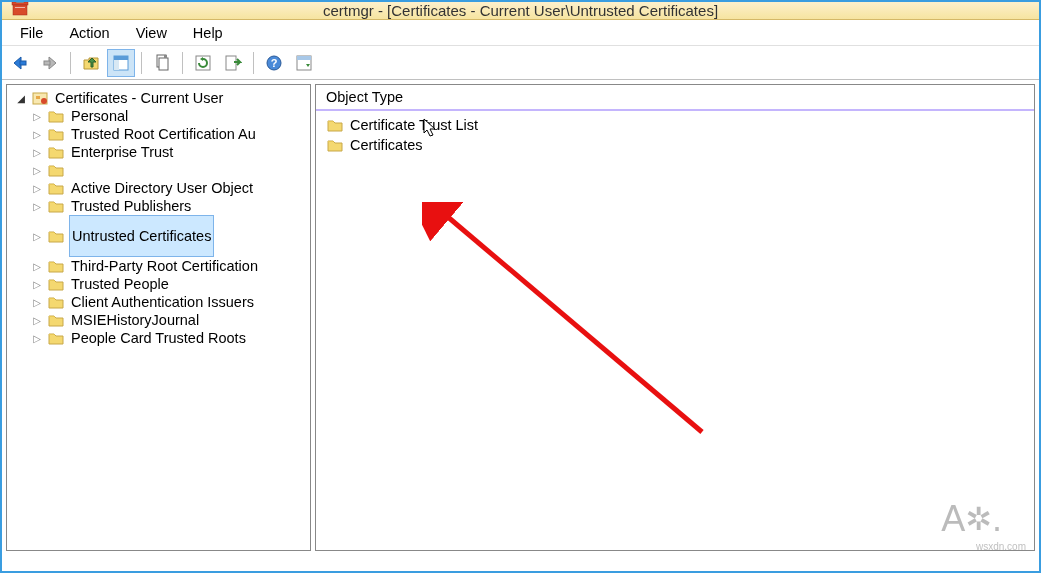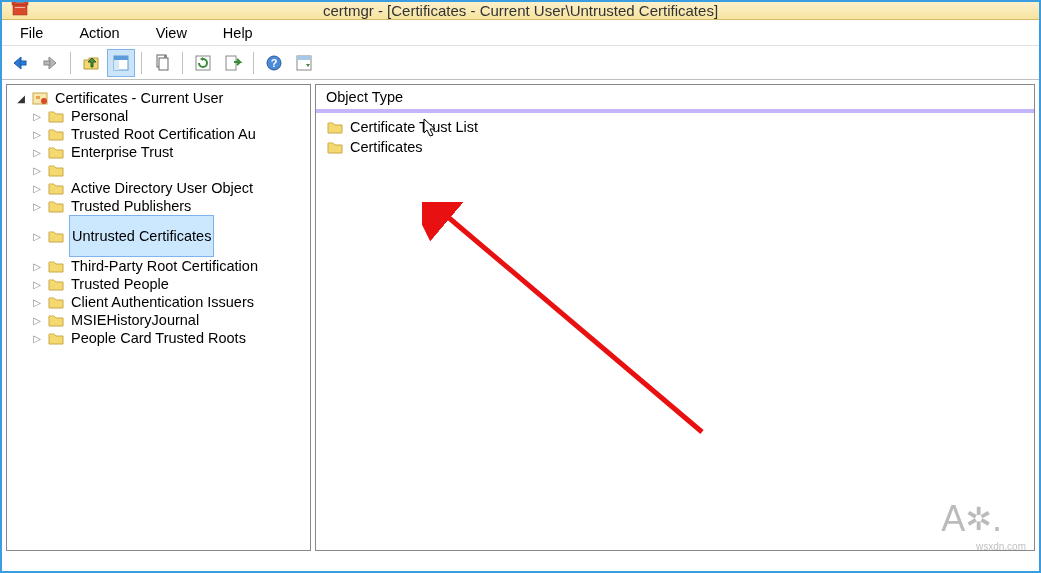--- a/index.html
+++ b/index.html
@@ -30,21 +30,21 @@
       color: #333;
     }
     .app-icon-svg { width: 20px; height: 20px; }
     .menubar {
       height: 26px;
       background: #fff;
       border-bottom: 1px solid #e0e0e0;
       display: flex;
       align-items: center;
       padding: 0 6px;
-      gap: 12px;
+      gap: 2px;
     }
     .menu-item {
       padding: 2px 12px;
       cursor: default;
       font-size: 14.5px;
     }
     .toolbar {
       height: 34px;
       background: #fff;
       border-bottom: 1px solid #c0c0c0;
@@ -83,21 +83,21 @@
     }
     .list-panel {
       flex: 1;
       border: 1px solid #888;
       margin: 4px 4px 4px 2px;
       background: #fff;
       overflow: hidden;
       position: relative;
     }
     .list-header {
-      border-bottom: 4px solid #c4b5fd;
+      border-bottom: 2px solid #c4b5fd;
       padding: 4px 10px;
       font-size: 14.5px;
       background: #fff;
     }
     .list-body { padding: 4px 6px; }
     .list-row {
       display: flex;
       align-items: center;
       gap: 6px;
       padding: 2px 4px;

